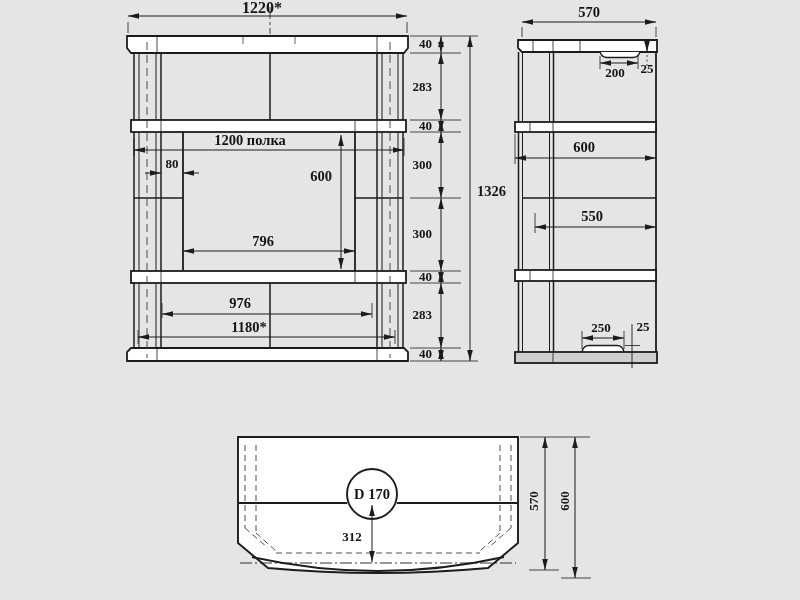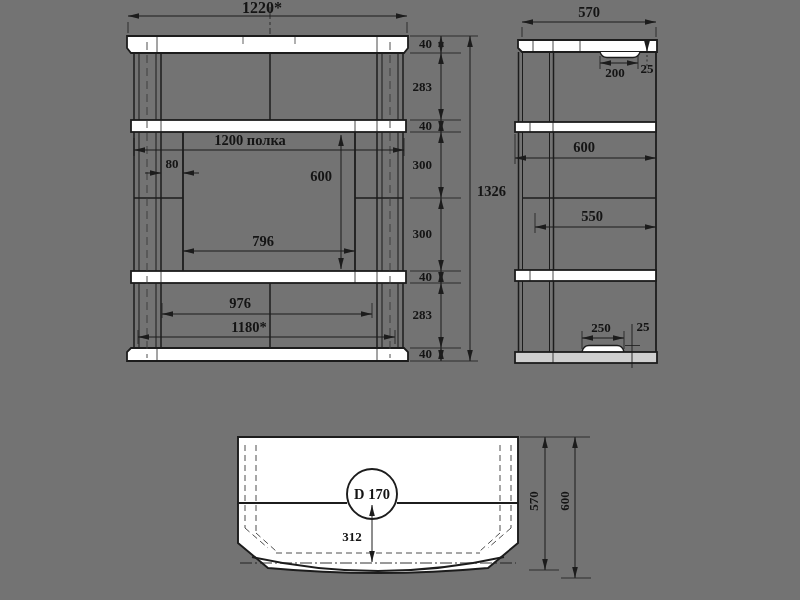--- a/index.html
+++ b/index.html
@@ -1,16 +1,16 @@
 <!DOCTYPE html>
 <html><head>
 <meta charset="utf-8">
 <style>
   html,body{margin:0;padding:0;background:#ffffff;}
-  .stage{width:800px;height:600px;position:relative;background:#737373;overflow:hidden;}
+  .stage{width:800px;height:600px;position:relative;background:#e5e5e5;overflow:hidden;}
   svg{display:block;}
   .dim{font-family:"Liberation Serif","DejaVu Serif",serif;font-weight:bold;fill:#141414;}
   .t-lg{font-size:16px;}
   .t-md{font-size:14.5px;}
   .t-sm{font-size:13px;}
   .ln{stroke:#1c1c1c;}
   .thick{stroke-width:1.8;}
   .med{stroke-width:1.5;}
   .thin{stroke-width:1;}
   .hair{stroke-width:0.8;}

